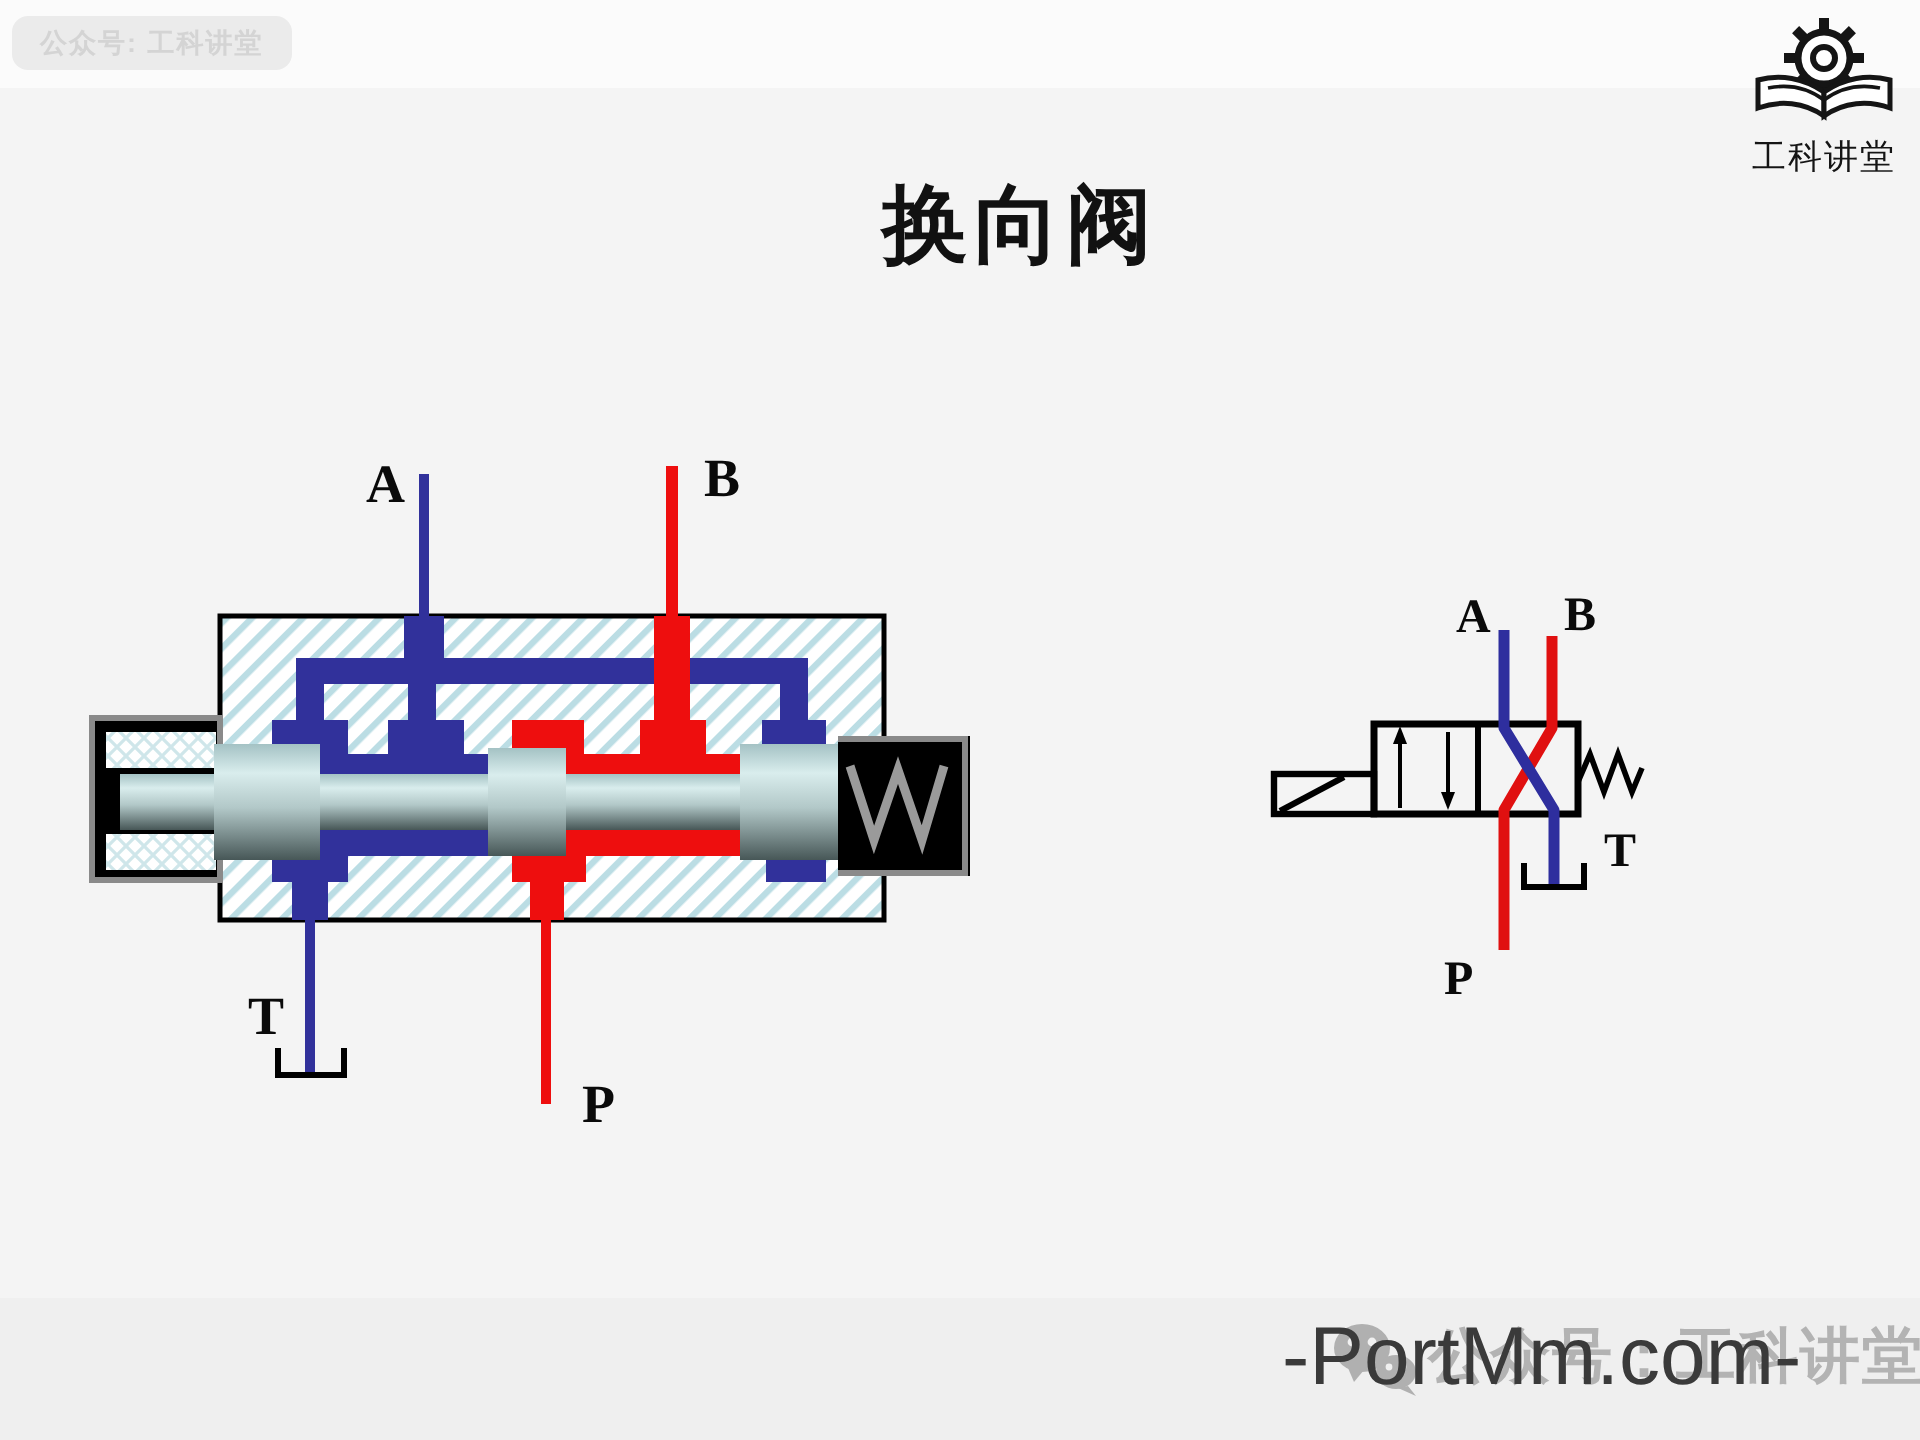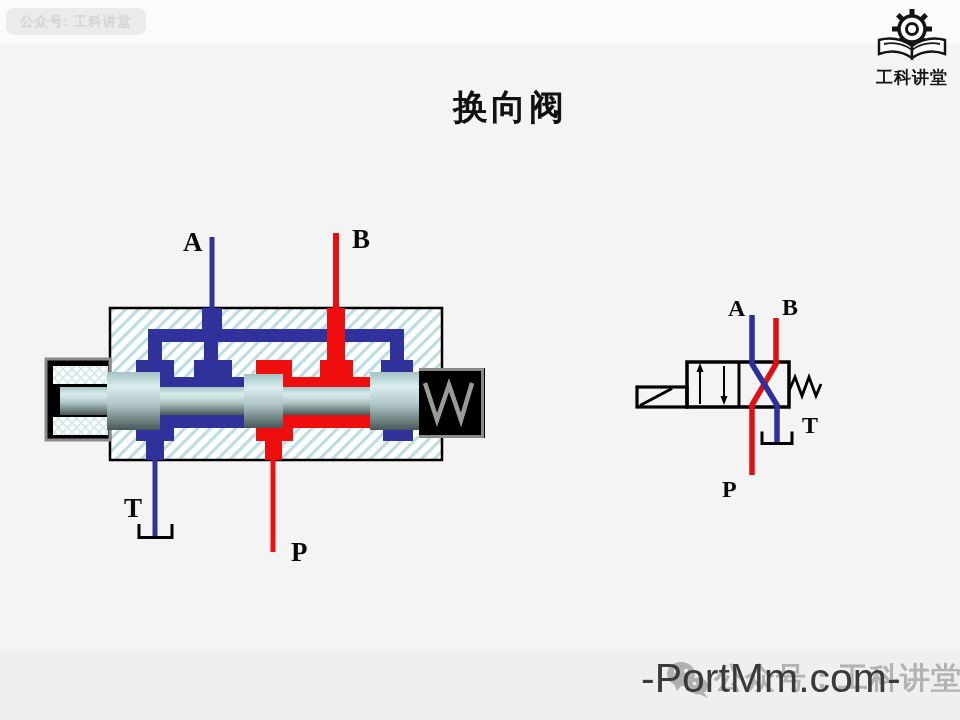--- a/index.html
+++ b/index.html
@@ -6,23 +6,23 @@
   body{width:960px;height:720px;overflow:hidden;background:#f4f4f4;
        font-family:"Liberation Sans","DejaVu Sans",sans-serif;}
   .stage{position:relative;width:960px;height:720px;background:#f4f4f4;}
   .band-top{position:absolute;left:0;top:0;width:960px;height:44px;background:#fbfbfb;}
   .band-bottom{position:absolute;left:0;top:649px;width:960px;height:71px;background:#efefef;}
   .badge{position:absolute;left:6px;top:8px;height:27px;padding:0 14px;
          background:#ebebeb;border-radius:8px;display:flex;align-items:center;
          font-size:13.5px;font-weight:bold;color:#d4d4d4;letter-spacing:1px;}
   .slide-title{position:absolute;left:430px;top:84px;width:160px;text-align:center;
          font-family:"Liberation Serif","DejaVu Serif",serif;font-weight:bold;
-         font-size:35px;color:#111;letter-spacing:3px;}
+         font-size:43px;color:#111;letter-spacing:3px;}
   .logo{position:absolute;left:864px;top:2px;width:96px;text-align:center;}
-  .logo-text{margin-top:-2px;font-size:17px;font-weight:bold;color:#151515;letter-spacing:1px;}
+  .logo-text{margin-top:-2px;font-size:17px;font-weight:normal;color:#151515;letter-spacing:1px;}
   .diagram-layer{position:absolute;left:0;top:0;width:960px;height:720px;}
   .wm-gray{position:absolute;left:666px;top:658px;display:flex;align-items:center;gap:4px;
            color:#b3b3b3;font-size:30px;font-weight:bold;letter-spacing:1px;white-space:nowrap;}
   .wm-dark{position:absolute;left:641px;top:655px;width:300px;color:#3a3a3a;
            font-size:41px;font-weight:400;white-space:nowrap;}
   svg text{font-family:"Liberation Serif","DejaVu Serif",serif;font-weight:bold;}
 </style>
 </head>
 <body>
 

